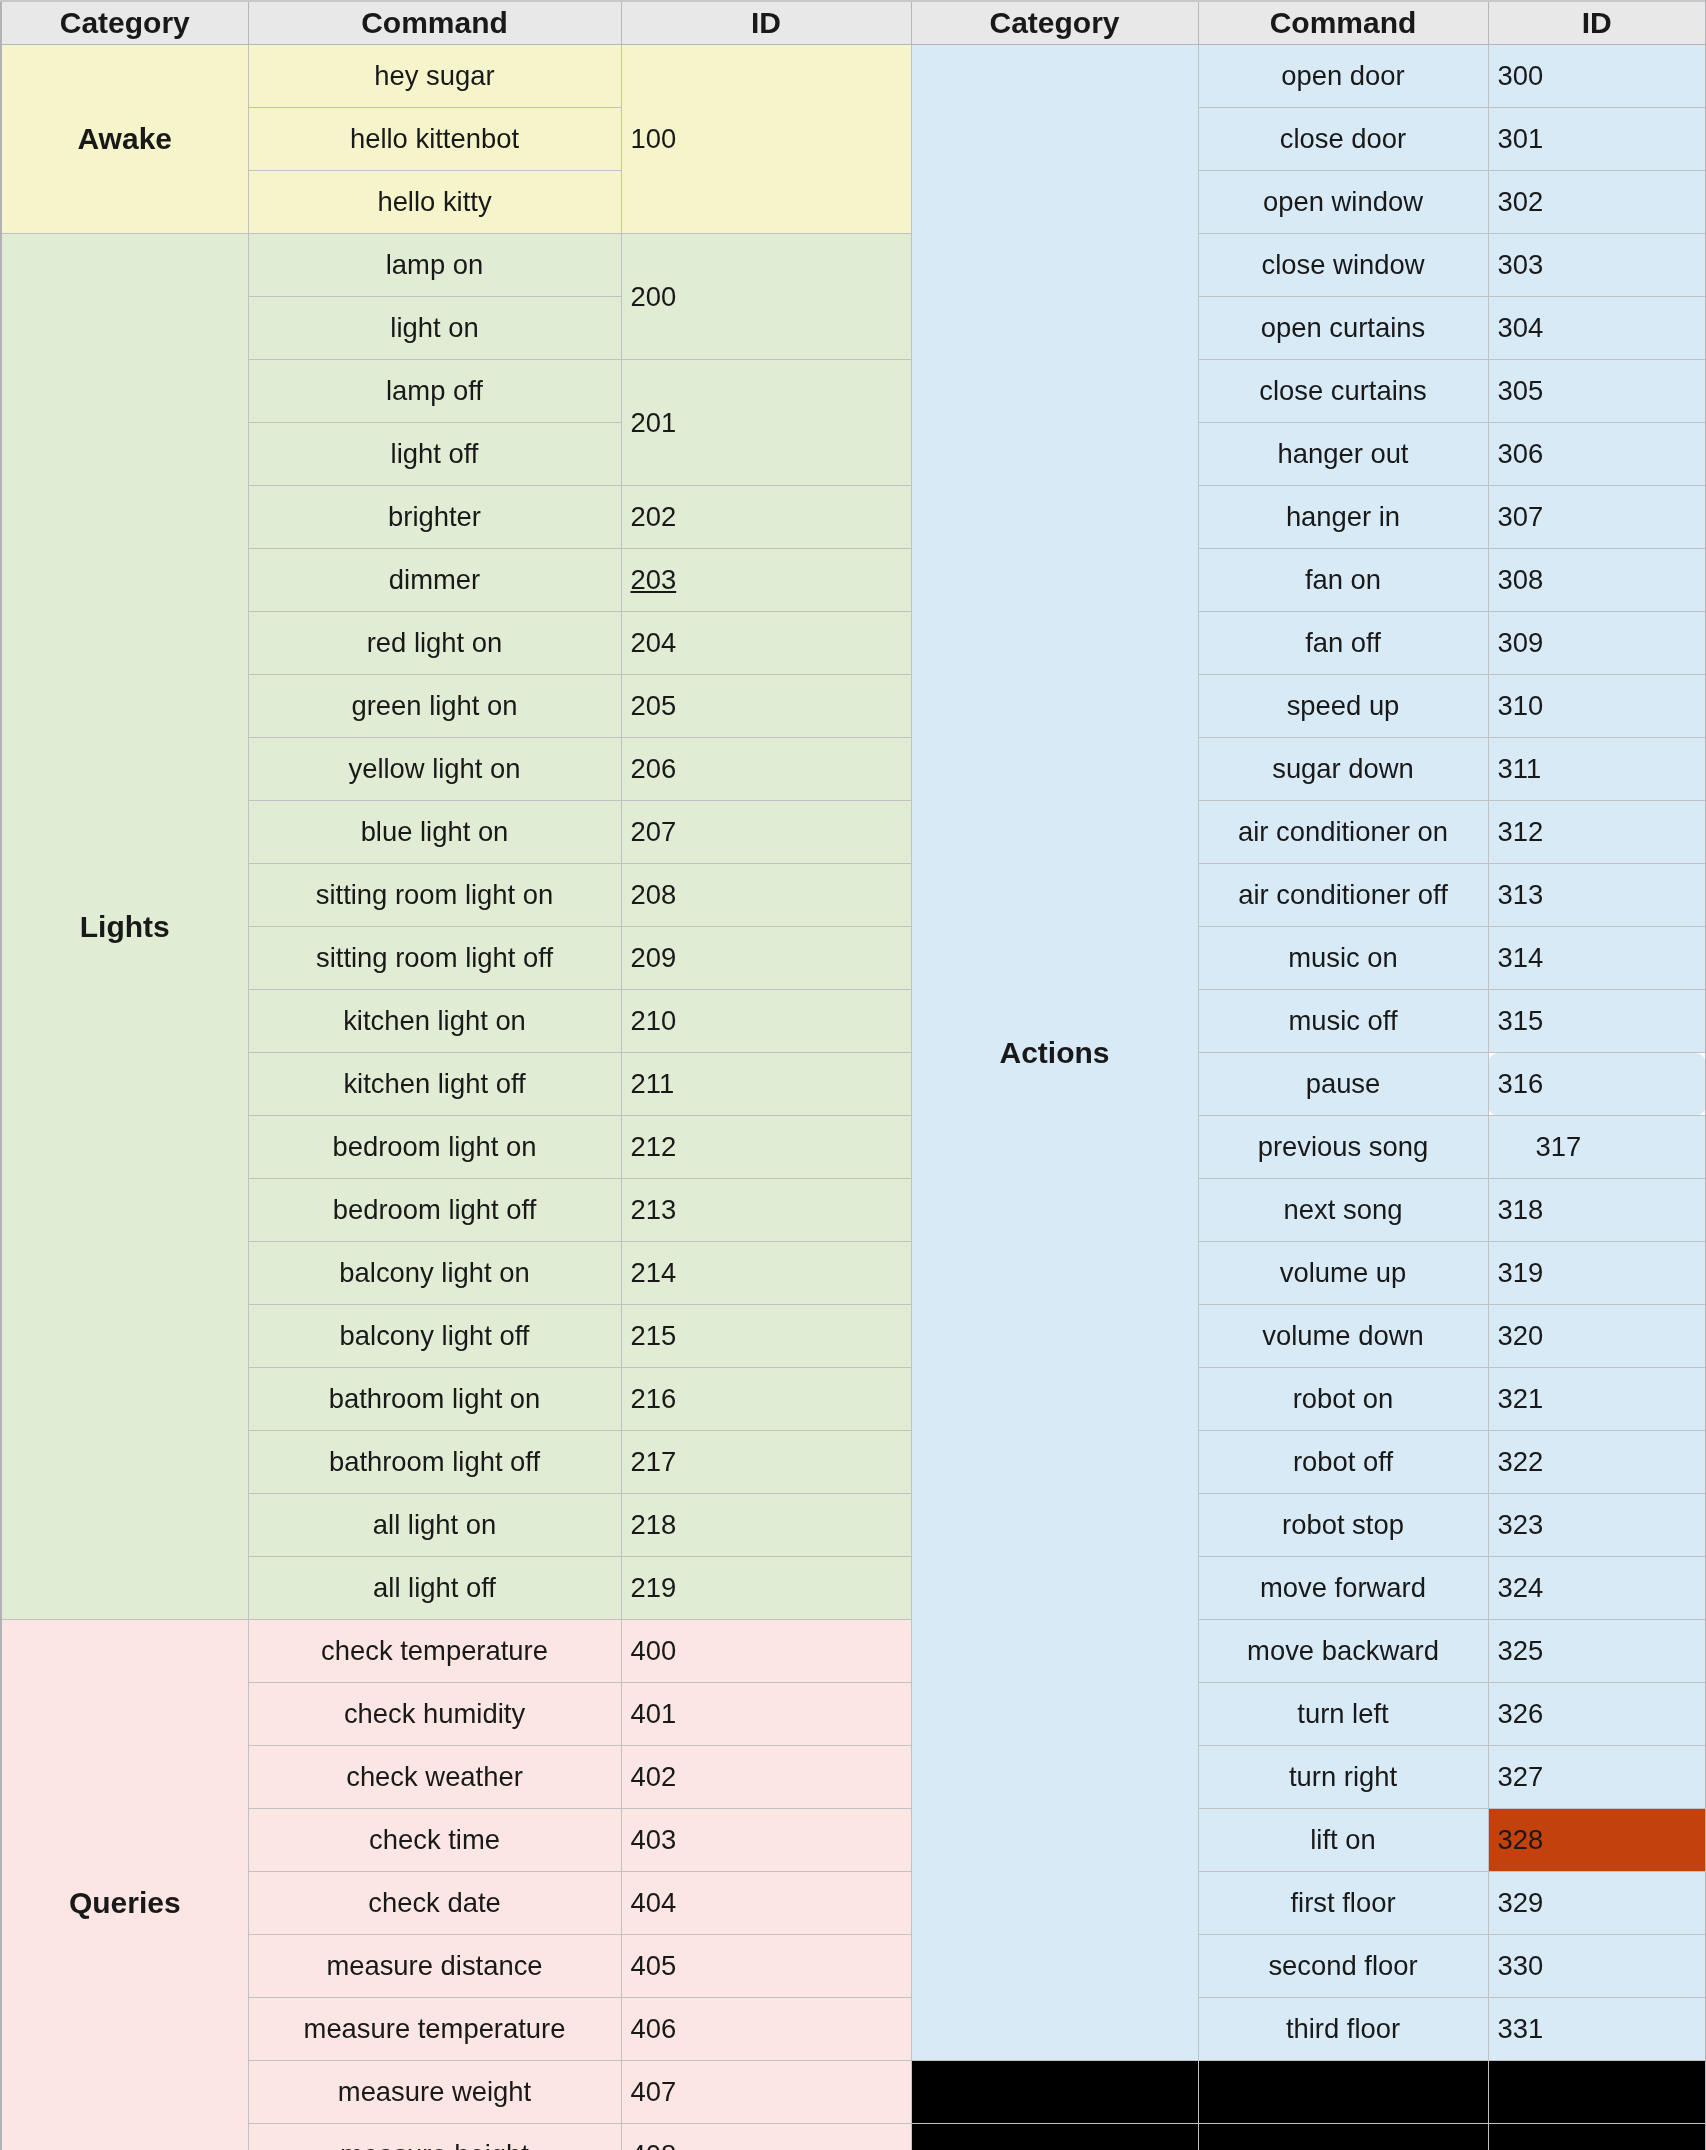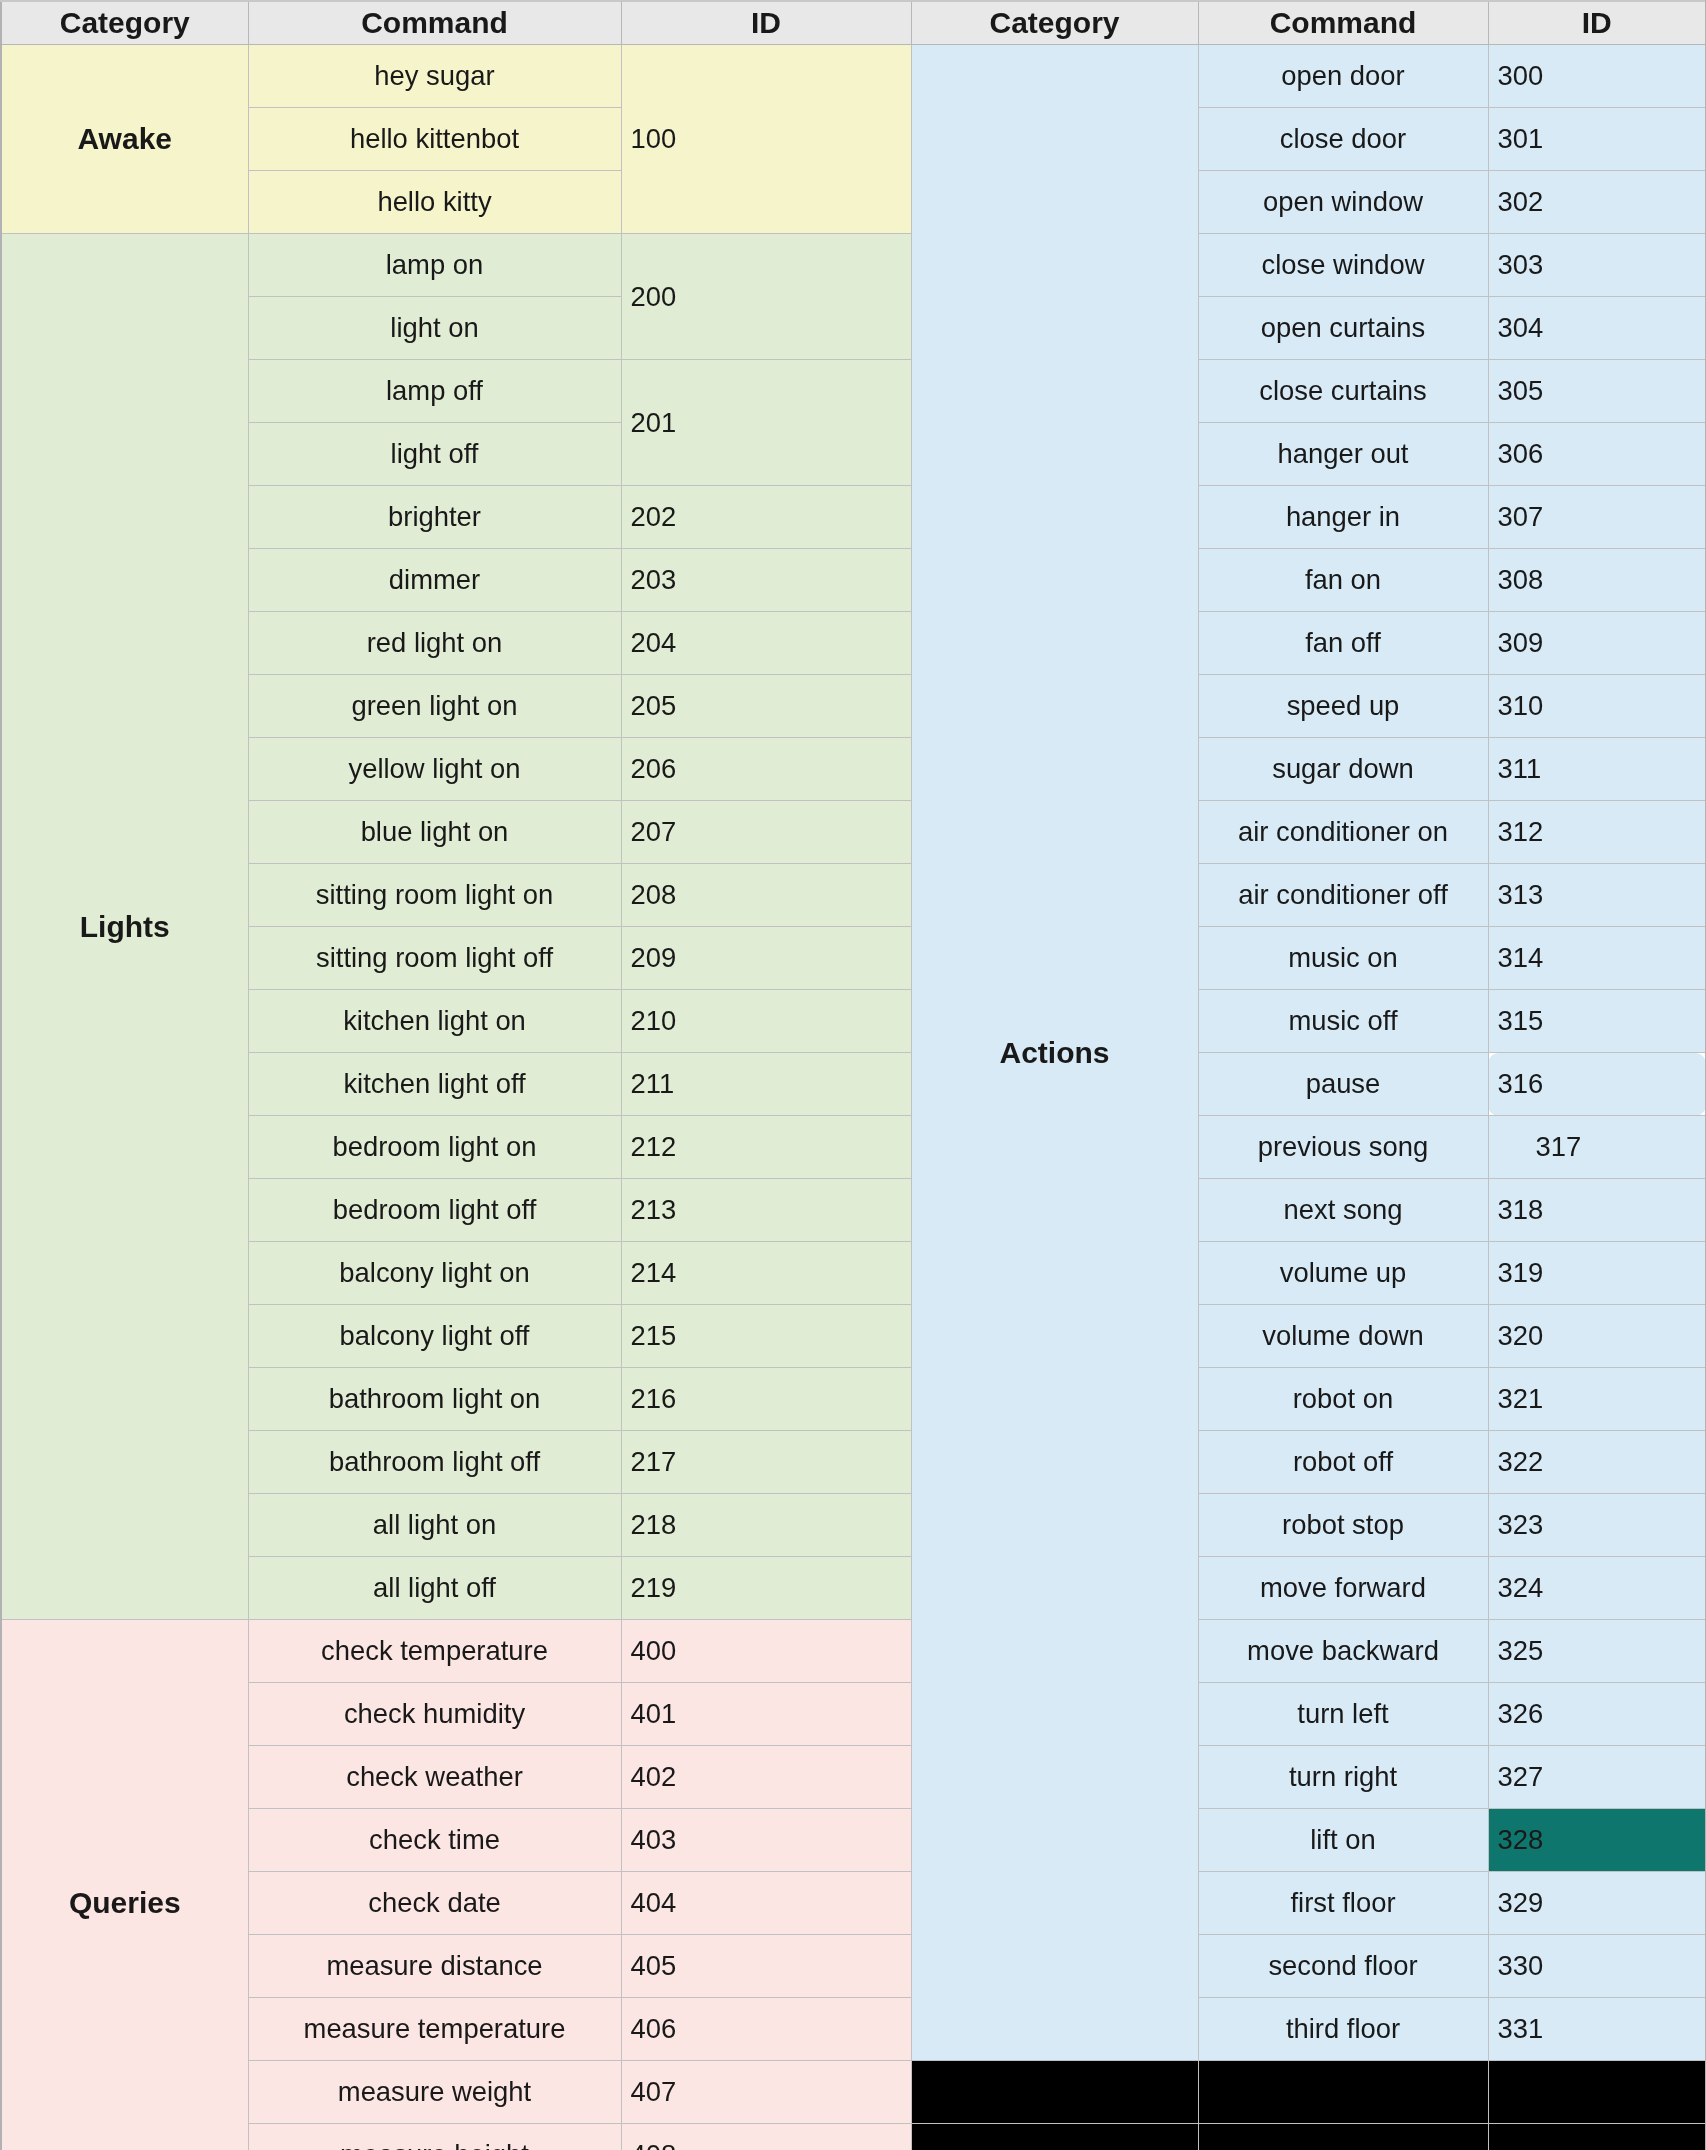--- a/index.html
+++ b/index.html
@@ -102,21 +102,21 @@
         <td class="id" style="background: rgb(215, 234, 246);">306</td>
       </tr>
       <tr>
         <td class="cmd" style="background: rgb(225, 236, 212);">brighter</td>
         <td class="id" style="background: rgb(225, 236, 212);">202</td>
         <td class="cmd" style="background: rgb(215, 234, 246);">hanger in</td>
         <td class="id" style="background: rgb(215, 234, 246);">307</td>
       </tr>
       <tr>
         <td class="cmd" style="background: rgb(225, 236, 212);">dimmer</td>
-        <td class="id" style="background: rgb(225, 236, 212);">203</td>
+        <td class="id" style="background: rgb(225, 236, 212); text-decoration: underline;">203</td>
         <td class="cmd" style="background: rgb(215, 234, 246);">fan on</td>
         <td class="id" style="background: rgb(215, 234, 246);">308</td>
       </tr>
       <tr>
         <td class="cmd" style="background: rgb(225, 236, 212);">red light on</td>
         <td class="id" style="background: rgb(225, 236, 212);">204</td>
         <td class="cmd" style="background: rgb(215, 234, 246); margin-left: 36px;">fan off</td>
         <td class="id" style="background: rgb(215, 234, 246);">309</td>
       </tr>
       <tr>
@@ -225,21 +225,21 @@
       <tr>
         <td class="cmd" style="background: rgb(252, 230, 227);">check weather</td>
         <td class="id" style="background: rgb(252, 230, 227);">402</td>
         <td class="cmd" style="background: rgb(215, 234, 246);">turn right</td>
         <td class="id" style="background: rgb(215, 234, 246);">327</td>
       </tr>
       <tr>
         <td class="cmd" style="background: rgb(252, 230, 227);">check time</td>
         <td class="id" style="background: rgb(252, 230, 227);">403</td>
         <td class="cmd" style="background: rgb(215, 234, 246);">lift on</td>
-        <td class="id" style="background: #0f766e;">328</td>
+        <td class="id" style="background: #c2410c;">328</td>
       </tr>
       <tr>
         <td class="cmd" style="background: rgb(252, 230, 227);">check date</td>
         <td class="id" style="background: rgb(252, 230, 227);">404</td>
         <td class="cmd" style="background: rgb(215, 234, 246);">first floor</td>
         <td class="id" style="background: rgb(215, 234, 246);">329</td>
       </tr>
       <tr>
         <td class="cmd" style="background: rgb(252, 230, 227);">measure distance</td>
         <td class="id" style="background: rgb(252, 230, 227);">405</td>

